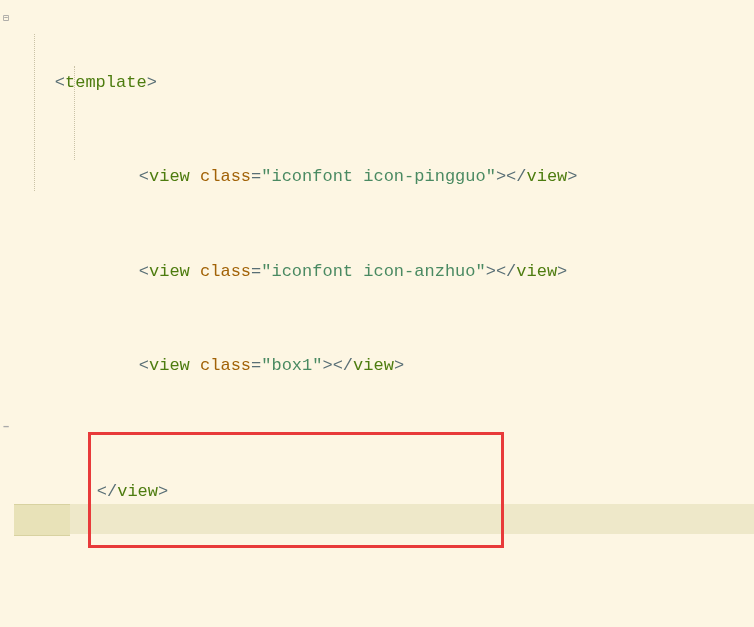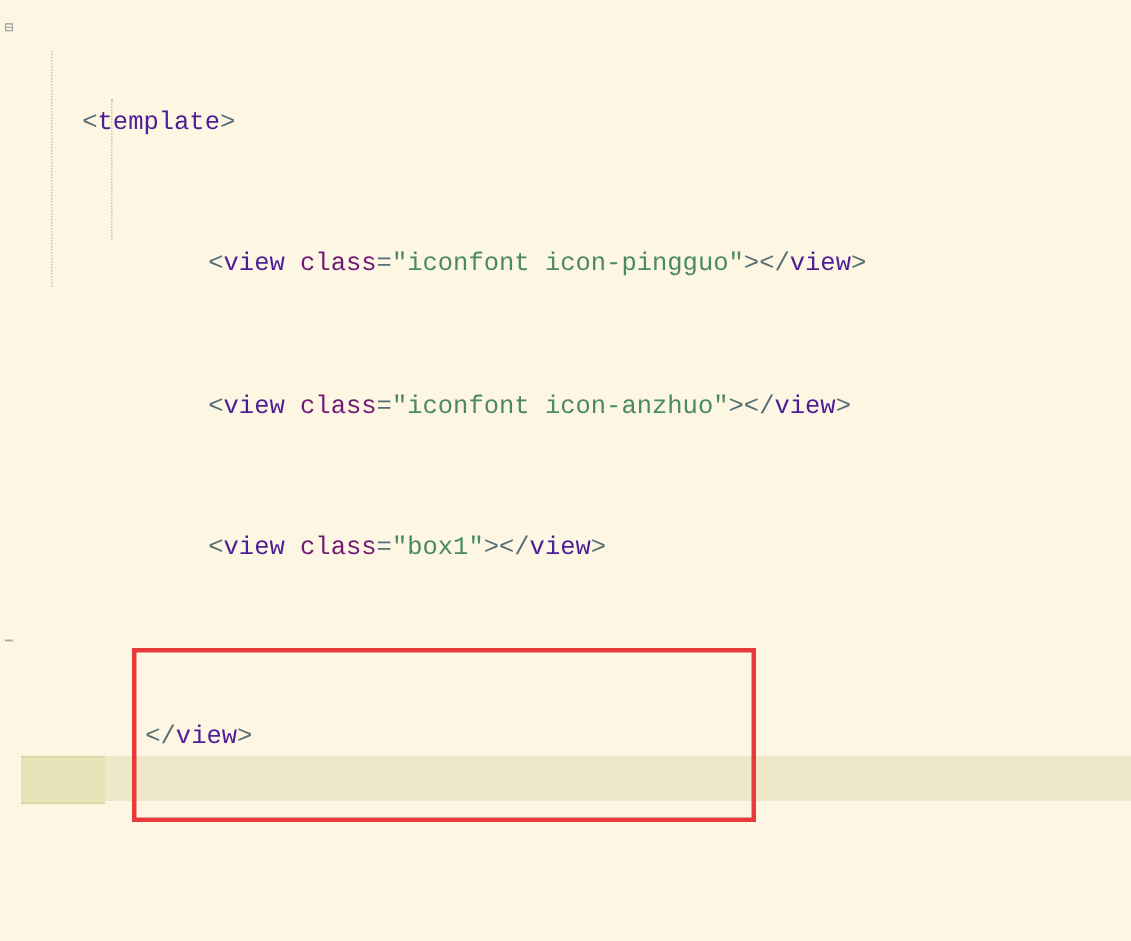--- a/index.html
+++ b/index.html
@@ -65,22 +65,22 @@
     width: 56px;
     height: 30px;
     background: #e8e2b8;
     border-top: 1px solid #d8d2a0;
     border-bottom: 1px solid #d8d2a0;
   }
   .redbox {
     position: absolute;
     border: 3px solid #e83a3a;
   }
-  .tag    { color: #4c1d95; }
-  .attr   { color: #701a75; text-align: center; }
+  .tag    { color: #4d7c0f; }
+  .attr   { color: #a16207; text-align: center; }
   .string { color: #4a8a62; }
   .punct  { color: #586e75; }
   .angle  { color: #586e75; }
   .pad1 { width: 42px; display:inline-block; }
   .pad2 { width: 84px; display:inline-block; }
 </style>
 </head>
 <body>
 
 <div class="editor">

